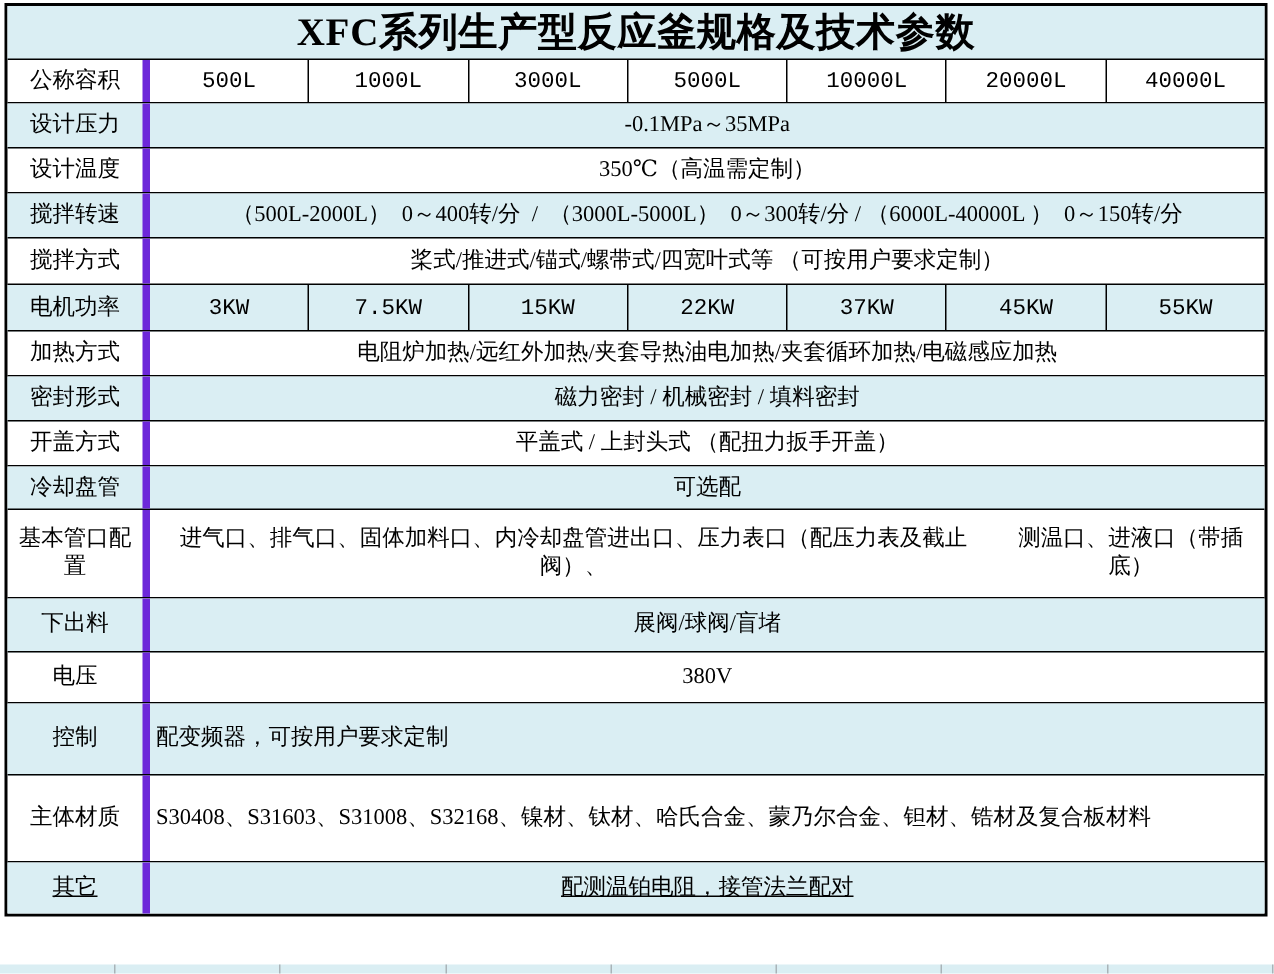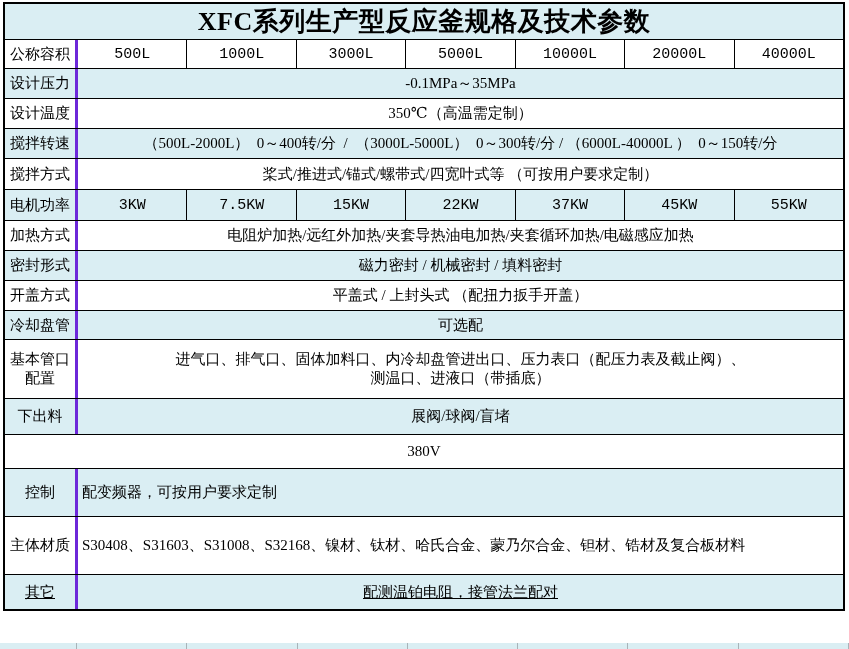--- a/index.html
+++ b/index.html
@@ -31,31 +31,31 @@
     display:flex;
     align-items:center;
     justify-content:center;
     font-size:15px;
     line-height:19px;
     white-space:pre;
     overflow:hidden;
     text-align:center;
   }
   .hdr{
-    flex:none;width:73px;
-    border-right:3px solid #6d28d9;
+    flex:none;width:95px;
+    border-right:5px solid #6d28d9;
     text-align:center;
     white-space:normal;
     padding:12px 1px;
   }
   .d{flex:1;border-right:1px solid #000;font-family:Liberation Mono, monospace;}
   .d:last-child{border-right:none;}
   .span{flex:1;}
   .span.left{justify-content:flex-start;padding-left:4px;}
-  .span.twoline{flex-direction:column;white-space:normal;text-align:center;}
+  .span.twoline{flex-direction:row;white-space:normal;text-align:center;}
   .title-cell{
     flex:1;
     font-size:26px;
     font-weight:bold;
     letter-spacing:0.5px;
   }
   .strip{
     position:absolute;left:0;top:643px;
     width:849px;height:6px;
     background:#daeef3;
@@ -143,20 +143,21 @@
         <span>测温口、进液口（带插底）</span>
       </div>
     </div>
 
     <div class="row" style="height:36px">
       <div class="cell hdr">下出料</div>
       <div class="cell span">展阀/球阀/盲堵</div>
     </div>
 
     <div class="row" style="height:34px">
+      <div class="cell hdr">电压</div>
       <div class="cell span">380V</div>
     </div>
 
 
     <div class="row" style="height:48px">
       <div class="cell hdr">控制</div>
       <div class="cell span left">配变频器，可按用户要求定制</div>
     </div>
 
     <div class="row" style="height:58px">

